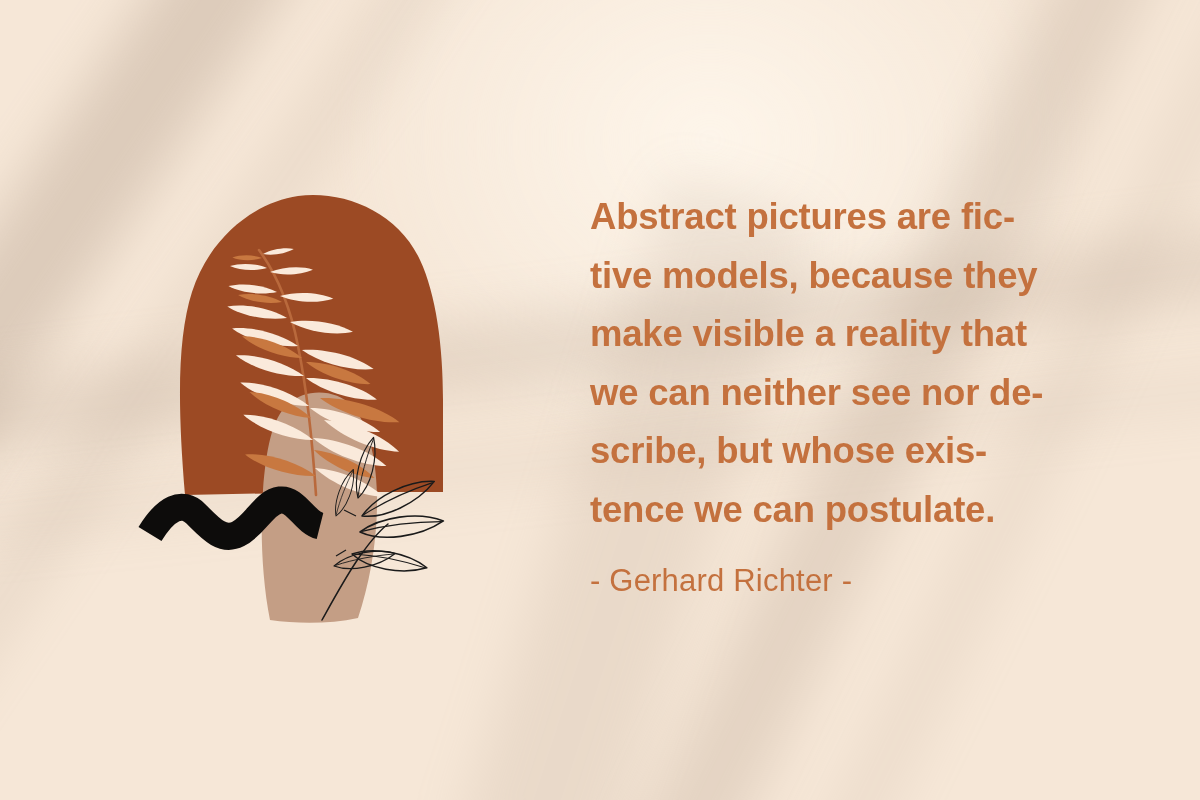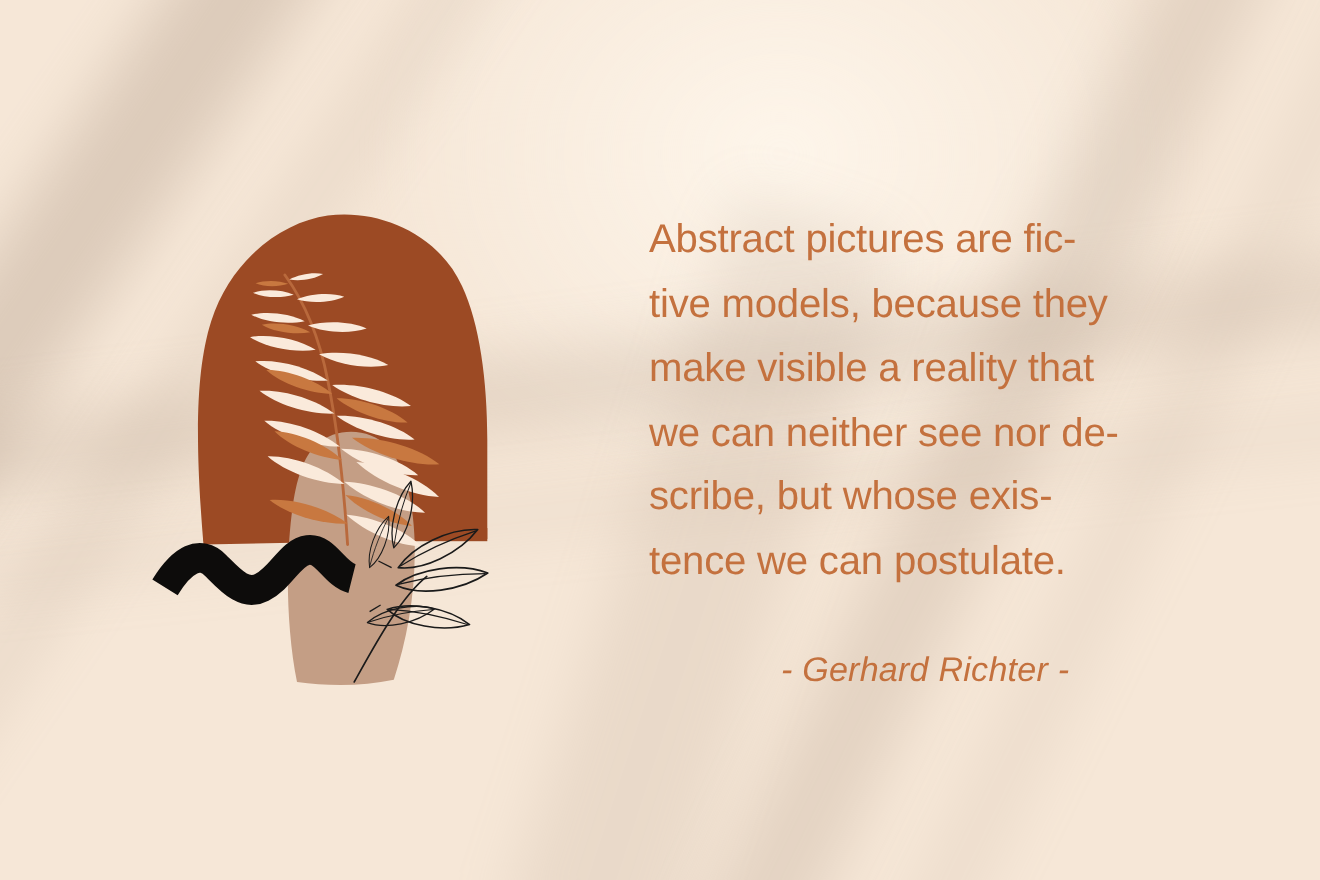--- a/index.html
+++ b/index.html
@@ -57,30 +57,29 @@
   #quote-block {
     position:absolute;
     left:590px; top:188px;
     width:510px;
   }
   #quote-text {
     color:#c4713e;
     font-size:36.5px;
     line-height:58.5px;
     letter-spacing:-0.2px;
-    font-weight:400;
+    font-weight:700;
     white-space:pre-line;
   }
   #attribution {
-    margin-top:52px;
-    text-align:center;
+    margin-top:24px;
+    text-align:left;
     padding-right:8px;
     color:#c4713e;
     font-size:31px;
-    font-style:italic;
     letter-spacing:.2px;
   }
 </style>
 </head>
 <body>
 
 <div id="card">
 
   <div class="shadow-layer">
     <div class="glow"></div>

